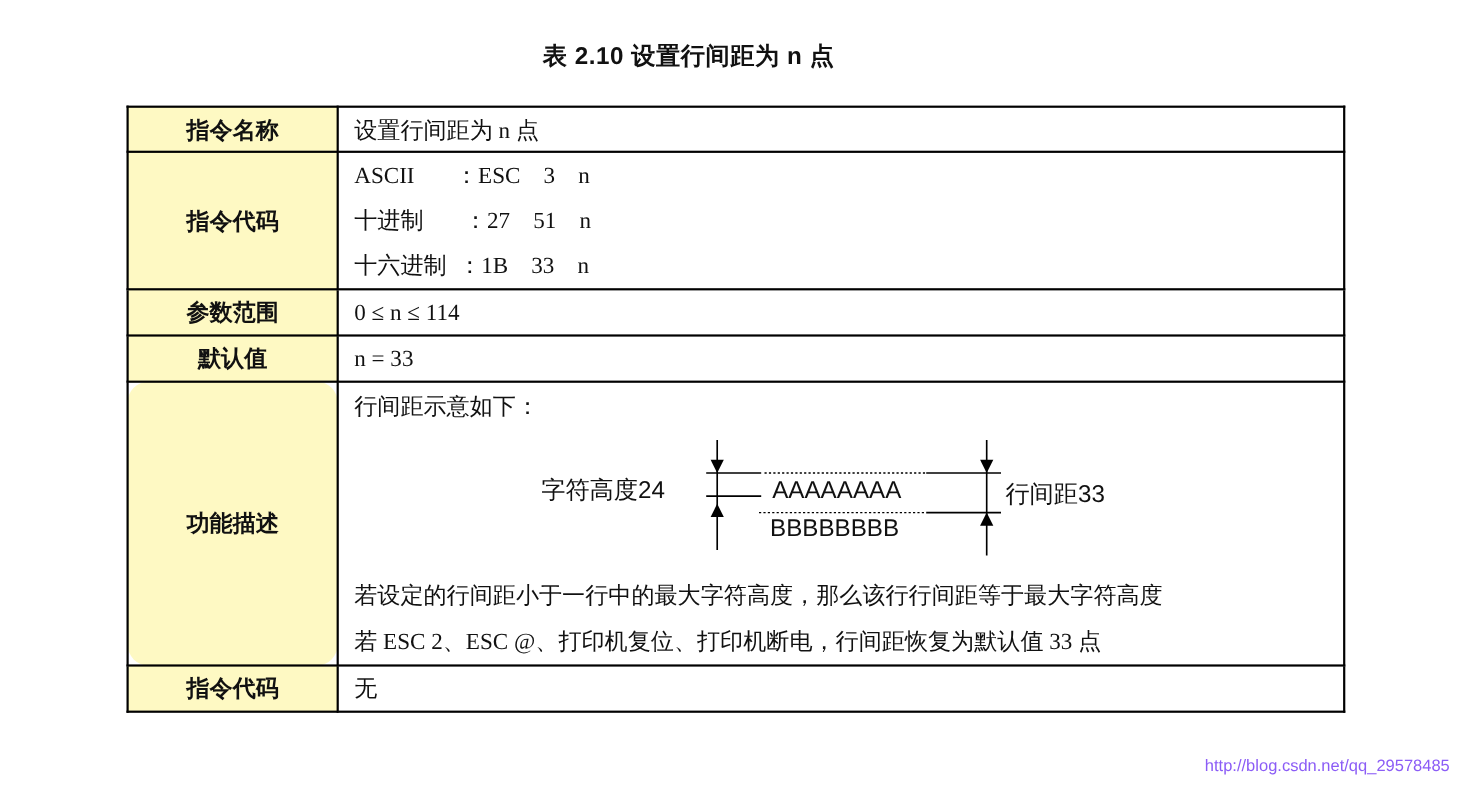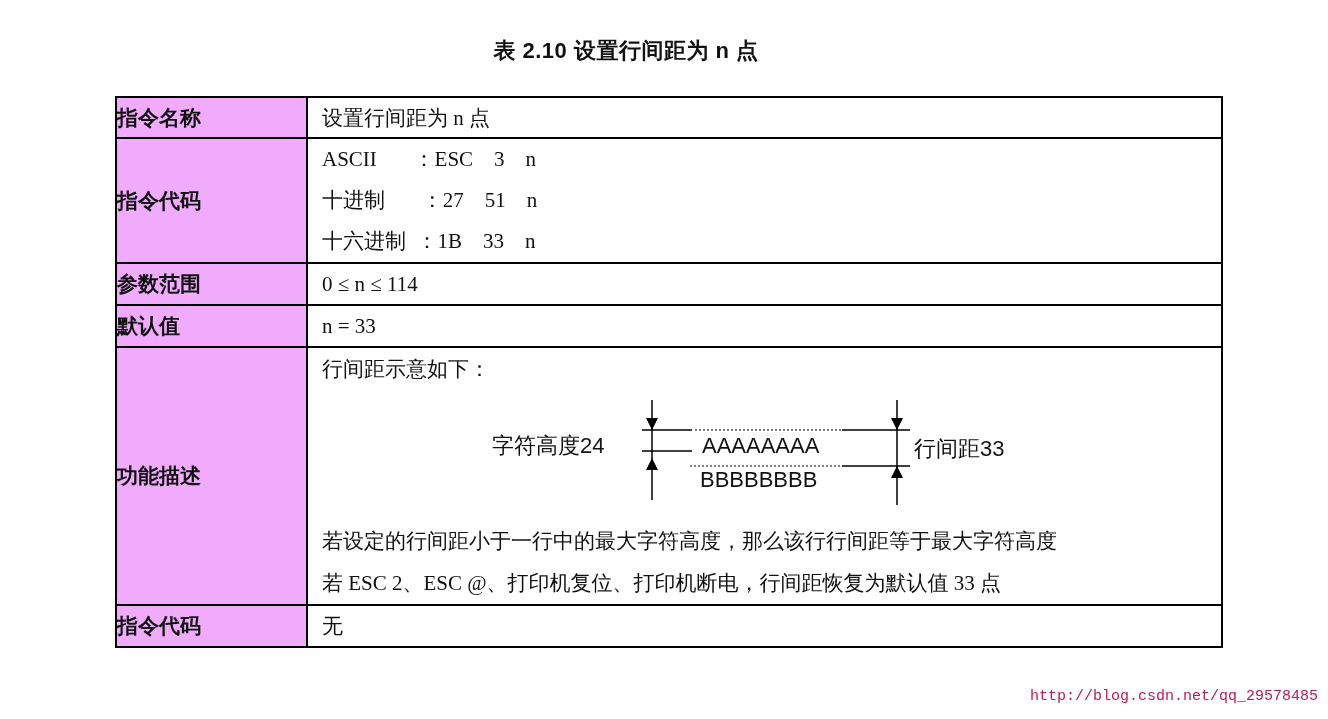--- a/index.html
+++ b/index.html
@@ -1,31 +1,31 @@
 <!DOCTYPE html>
 <html><head>
 <meta charset="utf-8">
 <style>
   html, body { margin:0; padding:0; background:#fff; }
   body { width:1328px; height:719px; position:relative; overflow:hidden; font-family:"Liberation Serif","DejaVu Serif",serif; color:#111; }
   .caption { position:absolute; top:36px; left:0; width:1252px; text-align:center; font-family:"Liberation Sans","DejaVu Sans",sans-serif; font-size:22px; font-weight:bold; letter-spacing:0.5px; }
   table.spec { position:absolute; left:115px; top:96px; width:1108px; border-collapse:collapse; table-layout:fixed; }
   table.spec td { border:2px solid #000; padding:0; vertical-align:middle; }
-  td.label { width:189px; background:#f0abfc; font-family:"Liberation Sans","DejaVu Sans",sans-serif; font-weight:bold; font-size:21px; }
+  td.label { width:189px; background:#fef9c3; text-align:center; font-family:"Liberation Sans","DejaVu Sans",sans-serif; font-weight:bold; font-size:21px; }
   td.value { padding-left:14px !important; font-size:21px; }
   .r1 td { height:39px; }
   .r2 td { height:123px; }
   .r3 td, .r4 td, .r5 td { height:40px; }
-  .r6 td { height:248px; }
+  .r6 td { height:248px;border-radius:19px; }
   .r7 td { height:40px; }
   .code-line { height:41px; line-height:41px; white-space:pre; }
   .note-line { line-height:42px; }
   .diagram { position:relative; height:130px; margin-top:0px; }
   .diagram svg { position:absolute; left:170px; top:0; }
-  .watermark { position:absolute; right:10px; top:688px; font-family:Liberation Mono, monospace; font-size:15px; color:#be185d; }
+  .watermark { position:absolute; right:10px; top:688px; font-family:Liberation Sans, sans-serif; font-size:15px; color:#8b5cf6; }
 </style>
 </head>
 <body>
 
 <div class="caption">表 2.10    设置行间距为 n 点</div>
 
 <table class="spec">
   <tbody>
       <tr class="r1">
     <td class="label">指令名称</td>

